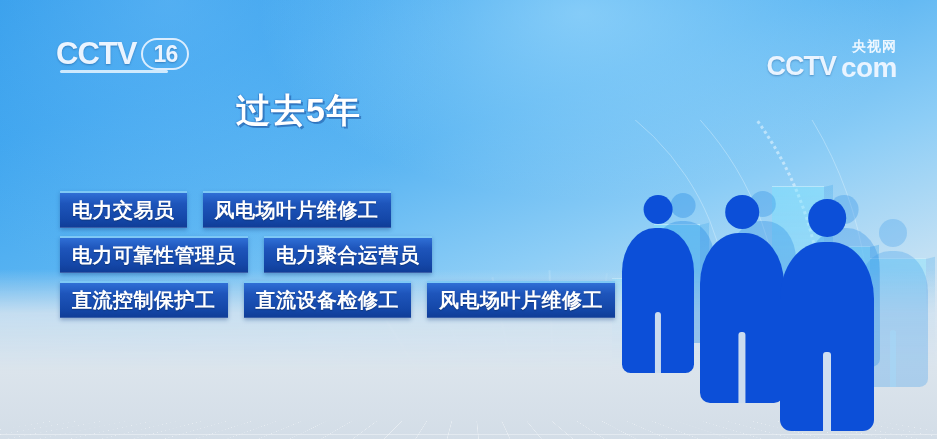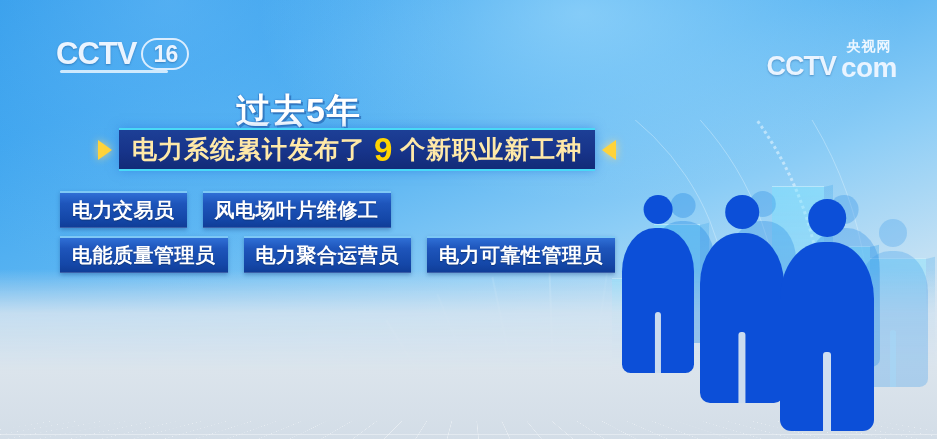--- a/index.html
+++ b/index.html
@@ -61,21 +61,21 @@
     font-size:23px;font-weight:bold;color:#eaf4ff;margin-left:3px;}
   .cctv13 .cn{margin-top:3px;text-align:center;font-size:20px;font-weight:bold;
     color:#eef6ff;letter-spacing:14px;text-indent:14px;text-shadow:0 1px 2px rgba(20,70,130,.4);}
   .cctv13 .underline{position:absolute;left:4px;top:34px;width:108px;height:3px;border-radius:2px;
     background:rgba(230,244,255,.85);}
 
   
   .cctvcom{position:absolute;right:40px;top:40px;height:42px;display:flex;align-items:flex-end;gap:5px;}
   .cctvcom .left{font-size:27px;font-weight:bold;color:#eaf4ff;letter-spacing:-1px;
     text-shadow:0 1px 2px rgba(20,70,130,.4);}
-  .cctvcom .right{display:flex;flex-direction:column;align-items:center;line-height:1;margin-top:28px;}
+  .cctvcom .right{display:flex;flex-direction:column;align-items:flex-end;line-height:1;margin-top:28px;}
   .cctvcom .yangshiwang{font-size:14px;font-weight:bold;color:#eef7ff;letter-spacing:1px;}
   .cctvcom .com{font-size:28px;font-weight:bold;color:#eaf4ff;letter-spacing:-.5px;margin-top:1px;}
 
   
   .kicker{position:absolute;left:236px;top:88px;font-size:34px;font-weight:bold;color:#ffffff;
     letter-spacing:1px;
     text-shadow:0 0 2px #2f6fc0,2px 2px 0 rgba(30,85,160,.55),-1px 1px 0 rgba(30,85,160,.35);}
 
   .banner-wrap{position:absolute;left:98px;top:128px;display:flex;align-items:center;gap:7px;}
   .tri{width:0;height:0;border-top:10px solid transparent;border-bottom:10px solid transparent;
@@ -194,35 +194,30 @@
   <div class="cctvcom">
     <div class="left">CCTV</div>
     <div class="right">
       <div class="yangshiwang">央视网</div>
       <div class="com">com</div>
     </div>
   </div>
 
   <div class="kicker">过去5年</div>
 
-  <div class="banner-wrap">
-    <div class="tri r"></div>
-    <div class="banner">
-      <span class="t">电力系统累计发布了</span>
-      <span class="n">9</span>
-      <span class="t">个新职业新工种</span>
-    </div>
-    <div class="tri l"></div>
-  </div>
 
   <div class="tags">
     <div class="tagrow">
       <div class="tag">电力交易员</div>
       <div class="tag">风电场叶片维修工</div>
     </div>
     <div class="tagrow">
-      <div class="tag">电能质量管理员</div>
+      <div class="tag">电力可靠性管理员</div>
       <div class="tag">电力聚合运营员</div>
-      <div class="tag">电力可靠性管理员</div>
+    </div>
+    <div class="tagrow">
+      <div class="tag">直流控制保护工</div>
+      <div class="tag">直流设备检修工</div>
+      <div class="tag">风电场叶片维修工</div>
     </div>
   </div>
 
 </div>
 
 </body></html>

